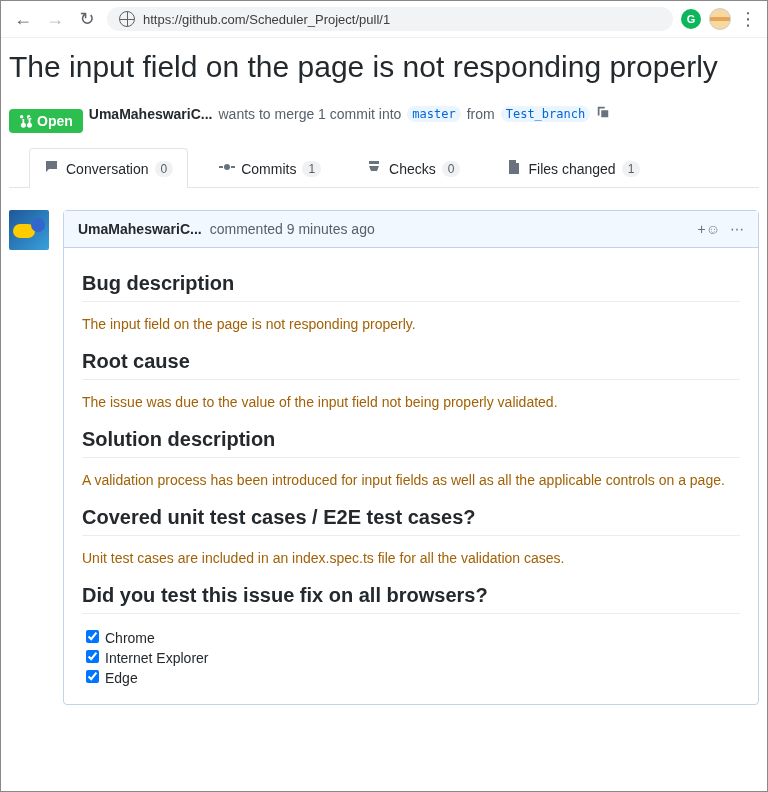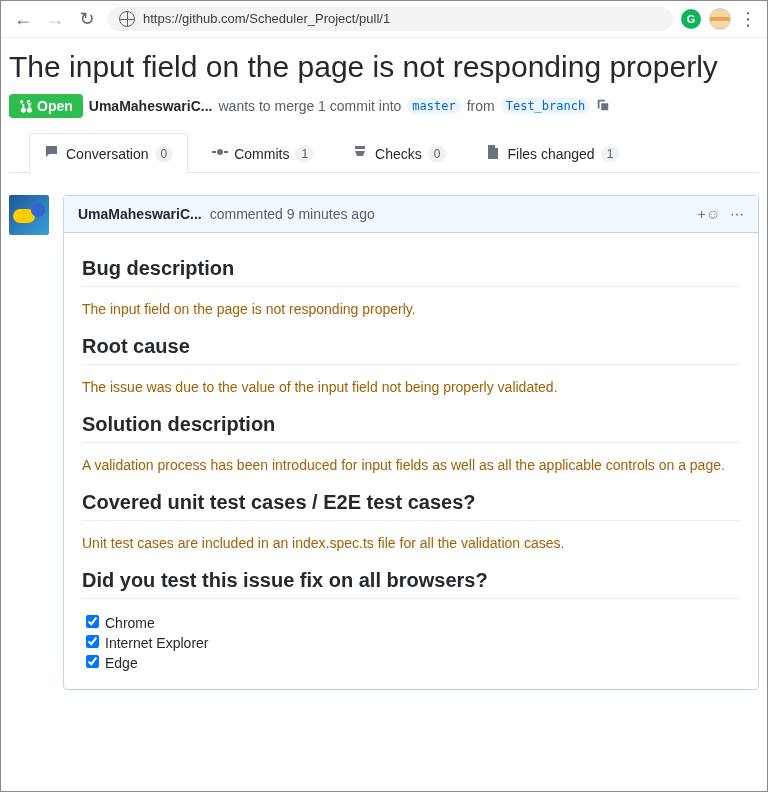--- a/index.html
+++ b/index.html
@@ -2,40 +2,40 @@
 <html><head>
 <meta charset="utf-8">
 <style>
 * { box-sizing: border-box; margin: 0; padding: 0; }
 body { font-family: -apple-system, BlinkMacSystemFont, "Segoe UI", Helvetica, Arial, sans-serif; font-size: 14px; color: #24292e; background: #fff; width: 768px; height: 792px; overflow: hidden; border: 1px solid #888; }
 
 
 .chrome { display: flex; align-items: center; gap: 8px; padding: 6px 10px; border-bottom: 1px solid #eee; background: #fff; }
 .nav-btn { width: 24px; height: 24px; display: flex; align-items: center; justify-content: center; color: #5f6368; cursor: pointer; font-size: 18px; }
 .nav-btn.dim { color: #bbb; }
-.url-bar { flex: 1; display: flex; align-items: flex-start; background: #f1f3f4; border-radius: 14px; padding: 4px 12px; gap: 8px; font-size: 13px; color: #3c4043; }
+.url-bar { flex: 1; display: flex; align-items: center; background: #f1f3f4; border-radius: 14px; padding: 4px 12px; gap: 8px; font-size: 13px; color: #3c4043; }
 .globe { width: 16px; height: 16px; border: 1.5px solid #5f6368; border-radius: 50%; position: relative; }
 .globe::before { content:""; position:absolute; left:50%; top:0; bottom:0; width:1px; background:#5f6368; }
 .globe::after { content:""; position:absolute; top:50%; left:0; right:0; height:1px; background:#5f6368; }
 .ext-circle { width: 20px; height: 20px; border-radius: 50%; background: #0eb65b; color:#fff; font-size:11px; font-weight:600; display:flex; align-items:center; justify-content:center; }
 .avatar-circle { width: 22px; height: 22px; border-radius: 50%; background: linear-gradient(#f7d9a0 40%, #e6a657 40%, #e6a657 60%, #f7d9a0 60%); border:1px solid #ccc; }
 .menu-dots { font-size: 18px; color:#5f6368; }
 
 
 .page { padding: 6px 8px 0 8px; }
 .title { font-size: 30px; font-weight: 400; margin: 6px 0 10px 0; white-space: nowrap; overflow: hidden; }
 .meta { display:flex; align-items:center; gap:6px; font-size:14px; color:#586069; margin-bottom: 14px; }
-.state { background:#2cbe4e; color:#fff; padding:4px 10px; border-radius:4px; font-weight:600; font-size:14px; display:flex; align-items:center; gap:4px; }
+.state { background:#2cbe4e; color:#fff; padding:4px 10px; border-radius:4px; font-weight:600; font-size:14px; display:flex; align-items:center; gap:4px;margin-top:15px; }
 .state svg { width:14px; height:14px; }
 .author { font-weight:600; color:#24292e; }
 .branch { background:#eaf5ff; color:#0366d6; padding:1px 5px; border-radius:8px; font-family: SFMono-Regular, Consolas, monospace; font-size:12px; }
 .copy-icn { color:#6a737d; }
 
 
-.tabs { display:flex; gap:9px; border-bottom:1px solid #e1e4e8; font-size:14px; margin-top: 6px; padding-left: 20px; }
+.tabs { display:flex; gap:16px; border-bottom:1px solid #e1e4e8; font-size:14px; margin-top: 6px; padding-left: 20px; }
 .tab { padding:10px 14px; display:flex; align-items:center; gap:6px; color:#24292e; cursor:pointer; border:1px solid transparent; border-bottom:none; position:relative; top:1px; }
 .tab.active { border-color:#e1e4e8; background:#fff; border-radius:4px 4px 0 0; }
 .tab-icon { color:#6a737d; }
 .count { background:#eff1f3; color:#586069; font-size:12px; padding:1px 6px; border-radius:10px; min-width:18px; text-align:center; }
 
 
 .discussion { display:flex; gap:14px; margin-top:22px; }
 .user-av { width:40px; height:40px; background: linear-gradient(135deg, #1e5799, #38a0db); border-radius:2px; position:relative; overflow:hidden; }
 .user-av::before { content:""; position:absolute; width:22px; height:14px; background:#ffcc00; border-radius:10px; top:14px; left:4px; }
 .user-av::after { content:""; position:absolute; width:14px; height:14px; background:#3366cc; border-radius:50%; top:8px; left:22px; }

